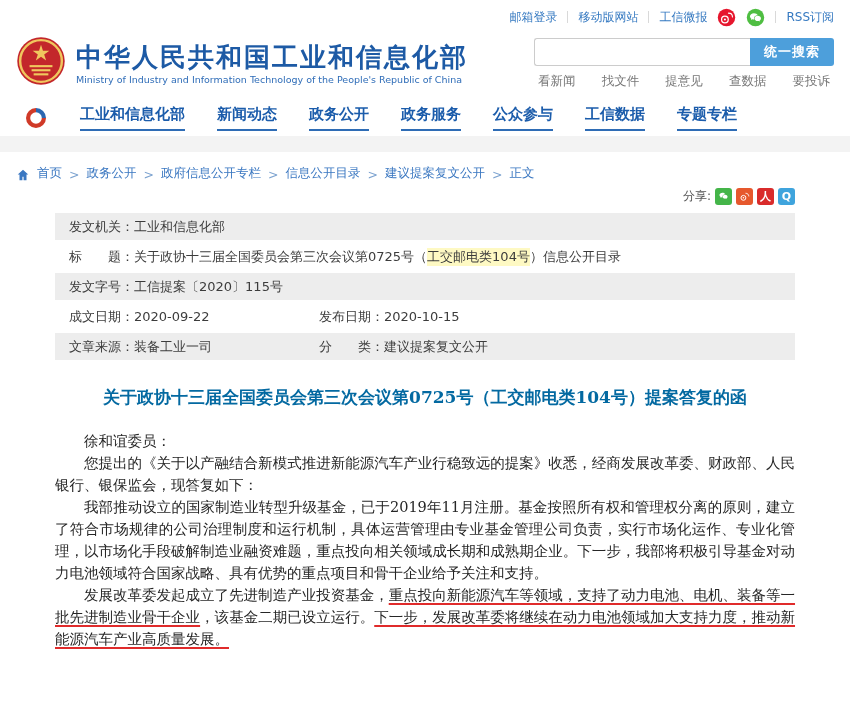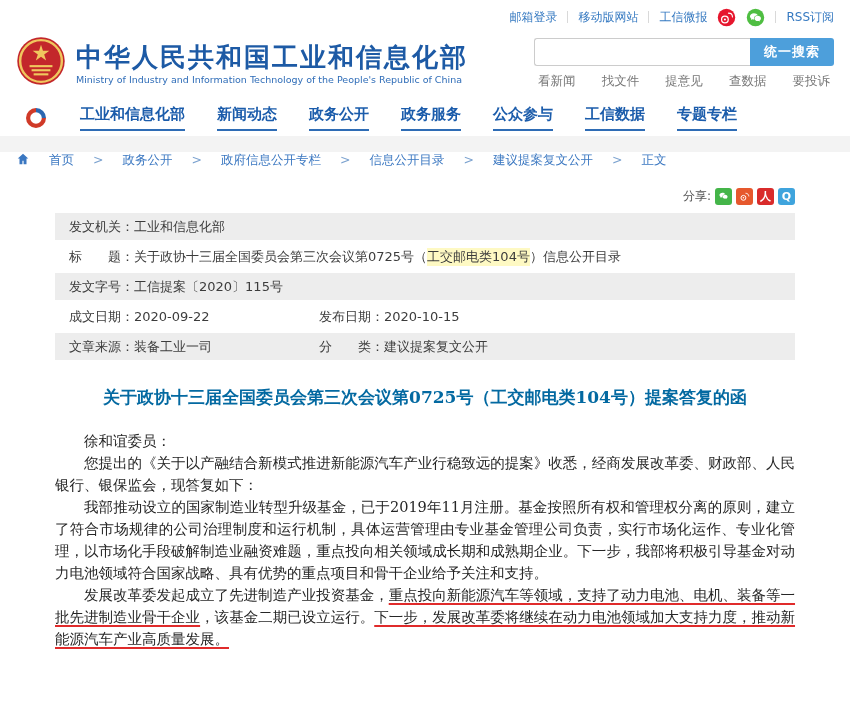--- a/index.html
+++ b/index.html
@@ -24,21 +24,21 @@
     font-weight:bold;border-radius:0 3px 3px 0;cursor:pointer;letter-spacing:1px;}
   .quick-links{display:flex;justify-content:space-between;margin-top:7px;padding:0 4px;}
   .quick-links a{color:#777;font-size:12.5px;}
   
   .nav{height:36px;display:flex;align-items:center;gap:32px;padding-left:24px;}
   .nav-home{width:24px;height:24px;display:inline-flex;cursor:pointer;}
   .nav-item{color:#1b5cab;font-size:15px;font-weight:bold;padding-bottom:5px;
     border-bottom:2px solid #2e6cb5;cursor:pointer;}
   .gray-band{height:16px;background:#f3f3f3;}
   
-  .breadcrumb{height:30px;display:flex;align-items:flex-start;gap:19px;padding-left:16px;
+  .breadcrumb{height:30px;display:flex;align-items:flex-end;gap:7px;padding-left:16px;
     font-size:12.5px;color:#3a77c1;}
   .breadcrumb a{color:#3a77c1;}
   .bc-sep{color:#7ba2cf;}
   .bc-home{width:14px;height:14px;display:inline-flex;}
   .bc-current{color:#3a77c1;}
   
   .content{width:740px;margin:0 auto;}
   .share-row{display:flex;justify-content:flex-end;align-items:center;gap:4px;
     font-size:12px;color:#555;margin:6px 0 8px 0;}
   .share-icon{width:17px;height:17px;border-radius:3px;display:inline-flex;align-items:center;

